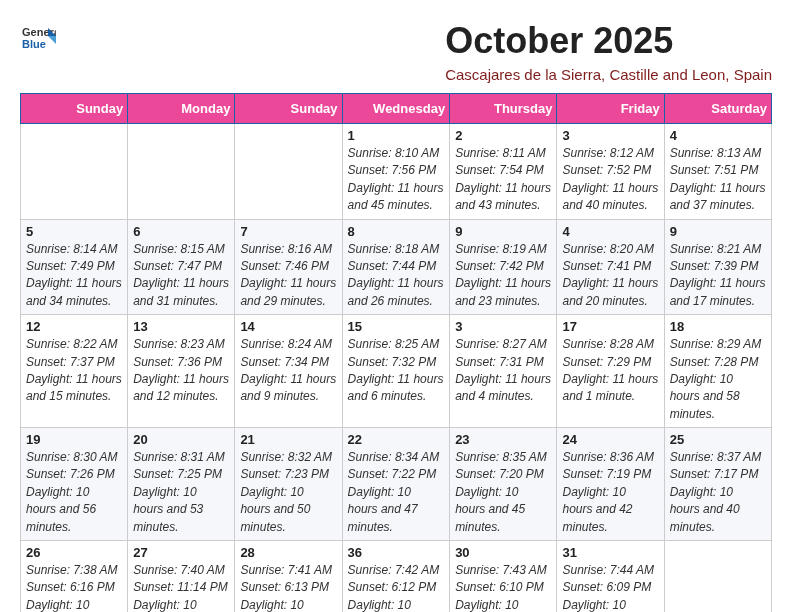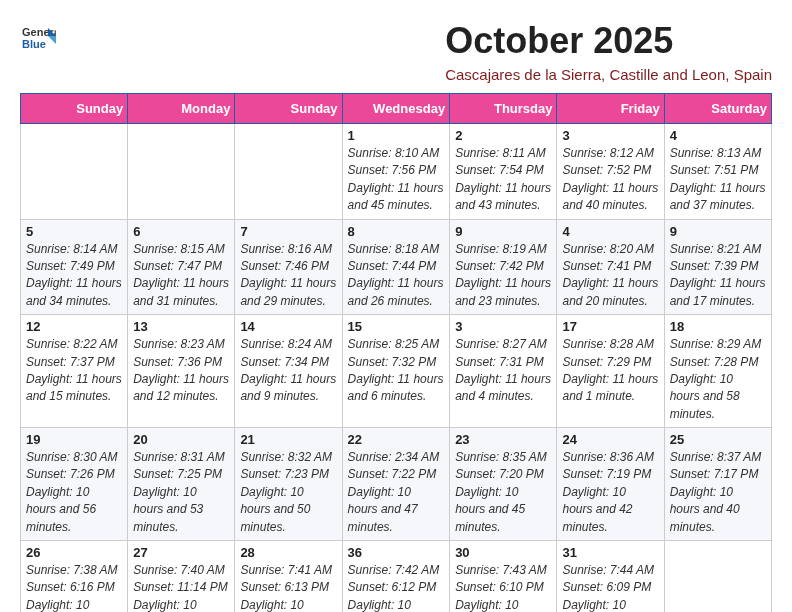--- a/index.html
+++ b/index.html
@@ -240,21 +240,21 @@
 Daylight: 10 hours and 53 minutes.</div>
         </td>
         <td>
           <div class="day-number">21</div>
           <div class="day-info">Sunrise: 8:32 AM
 Sunset: 7:23 PM
 Daylight: 10 hours and 50 minutes.</div>
         </td>
         <td>
           <div class="day-number">22</div>
-          <div class="day-info">Sunrise: 2:34 AM
+          <div class="day-info">Sunrise: 8:34 AM
 Sunset: 7:22 PM
 Daylight: 10 hours and 47 minutes.</div>
         </td>
         <td>
           <div class="day-number">23</div>
           <div class="day-info">Sunrise: 8:35 AM
 Sunset: 7:20 PM
 Daylight: 10 hours and 45 minutes.</div>
         </td>
         <td>

